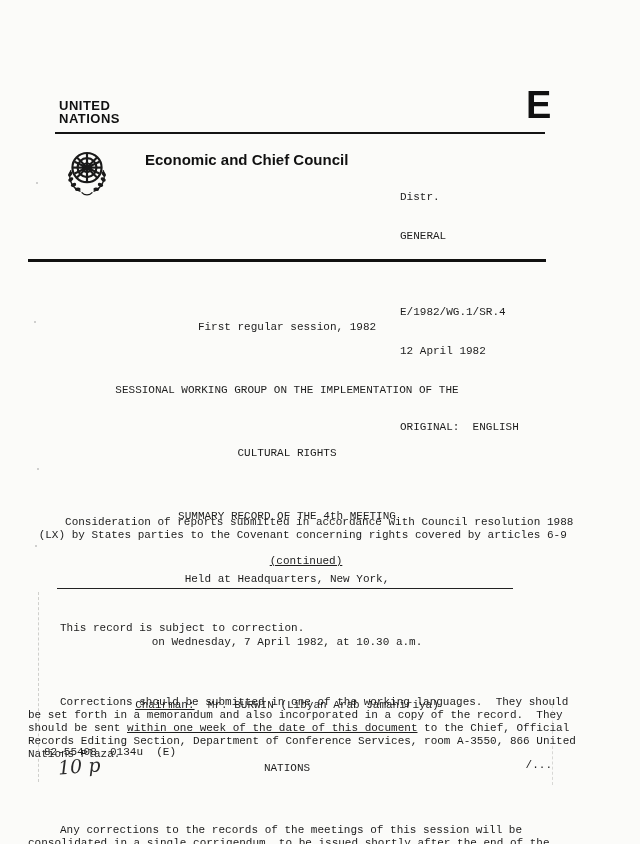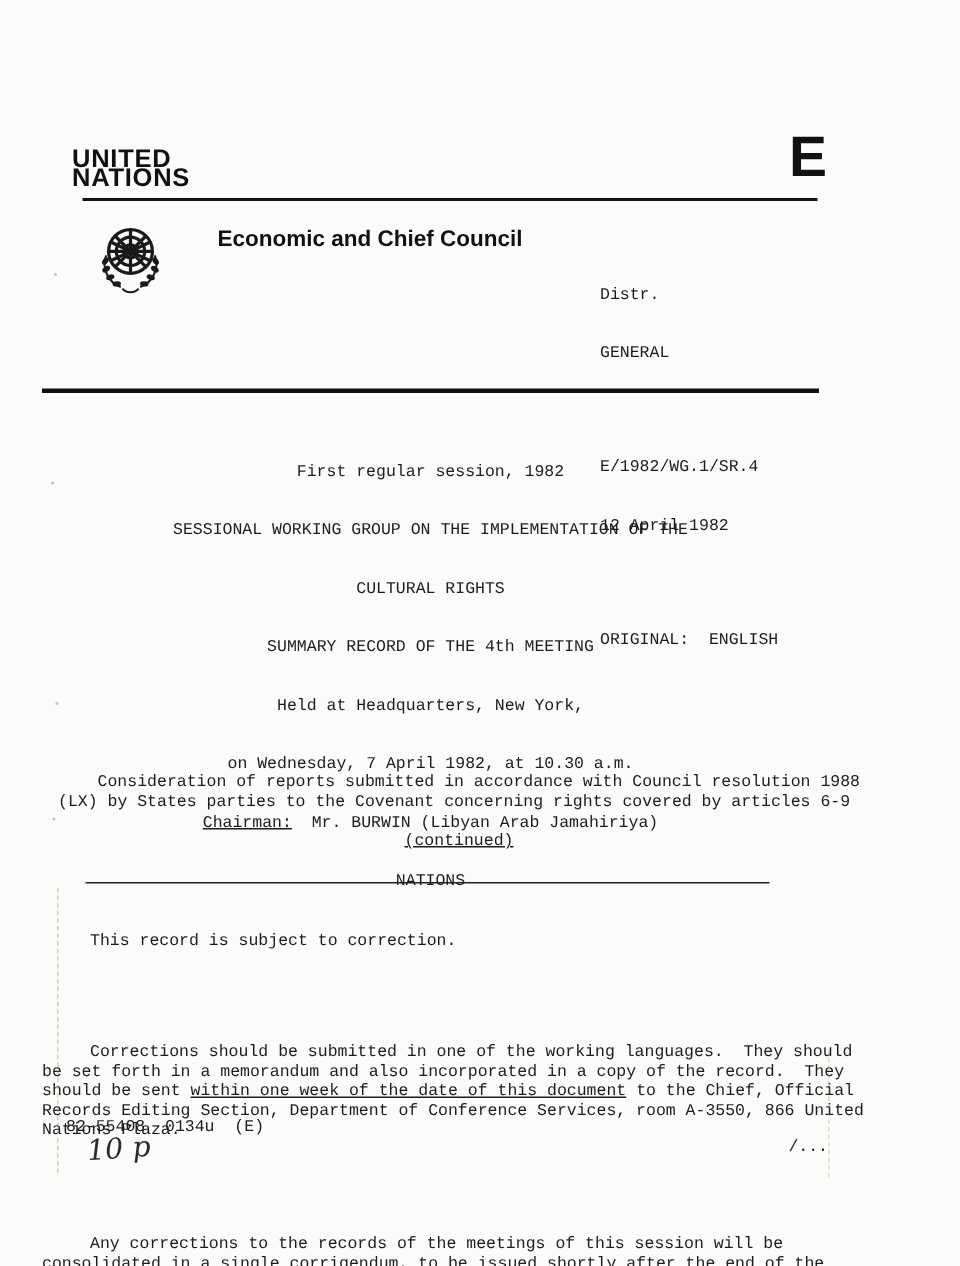--- a/index.html
+++ b/index.html
@@ -9,33 +9,33 @@
     width:640px;height:844px;
     background:#fbfbf9;
     overflow:hidden;
     font-family:"Liberation Mono","DejaVu Sans Mono",monospace;
     color:#1c1c1c;
   }
   .mono{font-family:"Liberation Mono","DejaVu Sans Mono",monospace;font-size:11px;line-height:13px;white-space:pre-wrap;color:#1c1c1c;}
   .sans{font-family:"Liberation Sans","DejaVu Sans",sans-serif;color:#111;}
   .abs{position:absolute;}
   .u{text-decoration:underline;}
-  .org{left:48px;top:99px;font-size:17px;font-weight:700;line-height:13px;letter-spacing:.5px;}
+  .org{left:59px;top:99px;font-size:13px;font-weight:700;line-height:13px;letter-spacing:.5px;}
   .doc-letter{left:526px;top:86px;font-size:38px;font-weight:700;line-height:38px;}
   .rule-top{left:55px;top:132px;width:490px;height:2px;background:#141414;}
   .rule-thick{left:28px;top:259px;width:518px;height:3px;background:#111;}
   .rule-footer{left:57px;top:588px;width:456px;height:1px;background:#222;}
   .emblem{left:60px;top:146px;width:54px;height:54px;}
   .council-title{left:145px;top:151px;font-size:15px;font-weight:700;}
   .distr{left:400px;top:165px;}
   .distr div{margin:0;}
   .distr .gap1{height:11px;}
   .distr .gap2{height:11px;}
   .center-block{left:28px;top:283px;width:518px;text-align:center;}
-  .center-block .line{margin:0;}
+  .center-block .line{margin:12px;}
   .mt8{margin-top:8px;}
   .mt10{margin-top:10px;}
   .mt22{margin-top:22px;}
   .mt30{margin-top:30px;}
   .contents-par{left:28px;top:503px;width:556px;text-align:center;}
   .contents-continued{display:block;}
   .footer-block{left:28px;top:596px;width:552px;}
   .body-par{margin:0;text-indent:32px;}
   .par-gap{height:9px;}
   .par-gap2{height:11px;}

